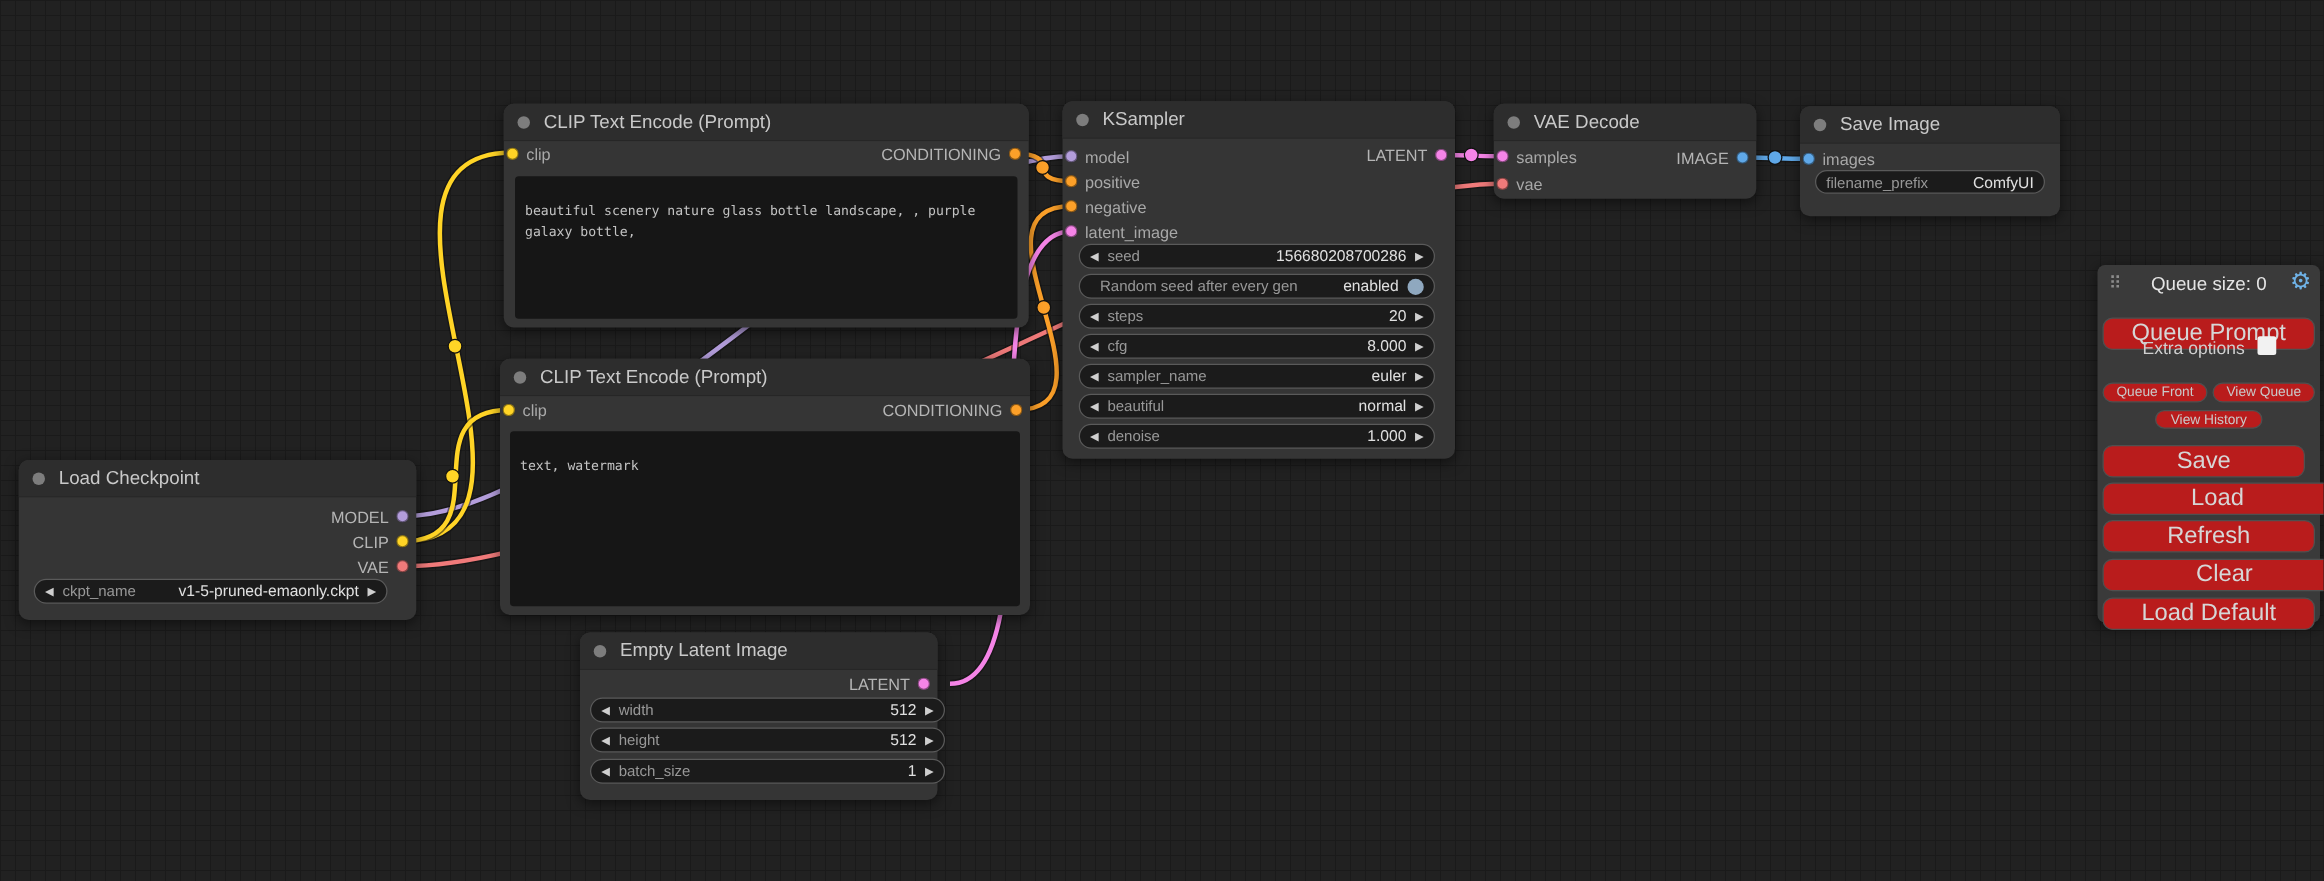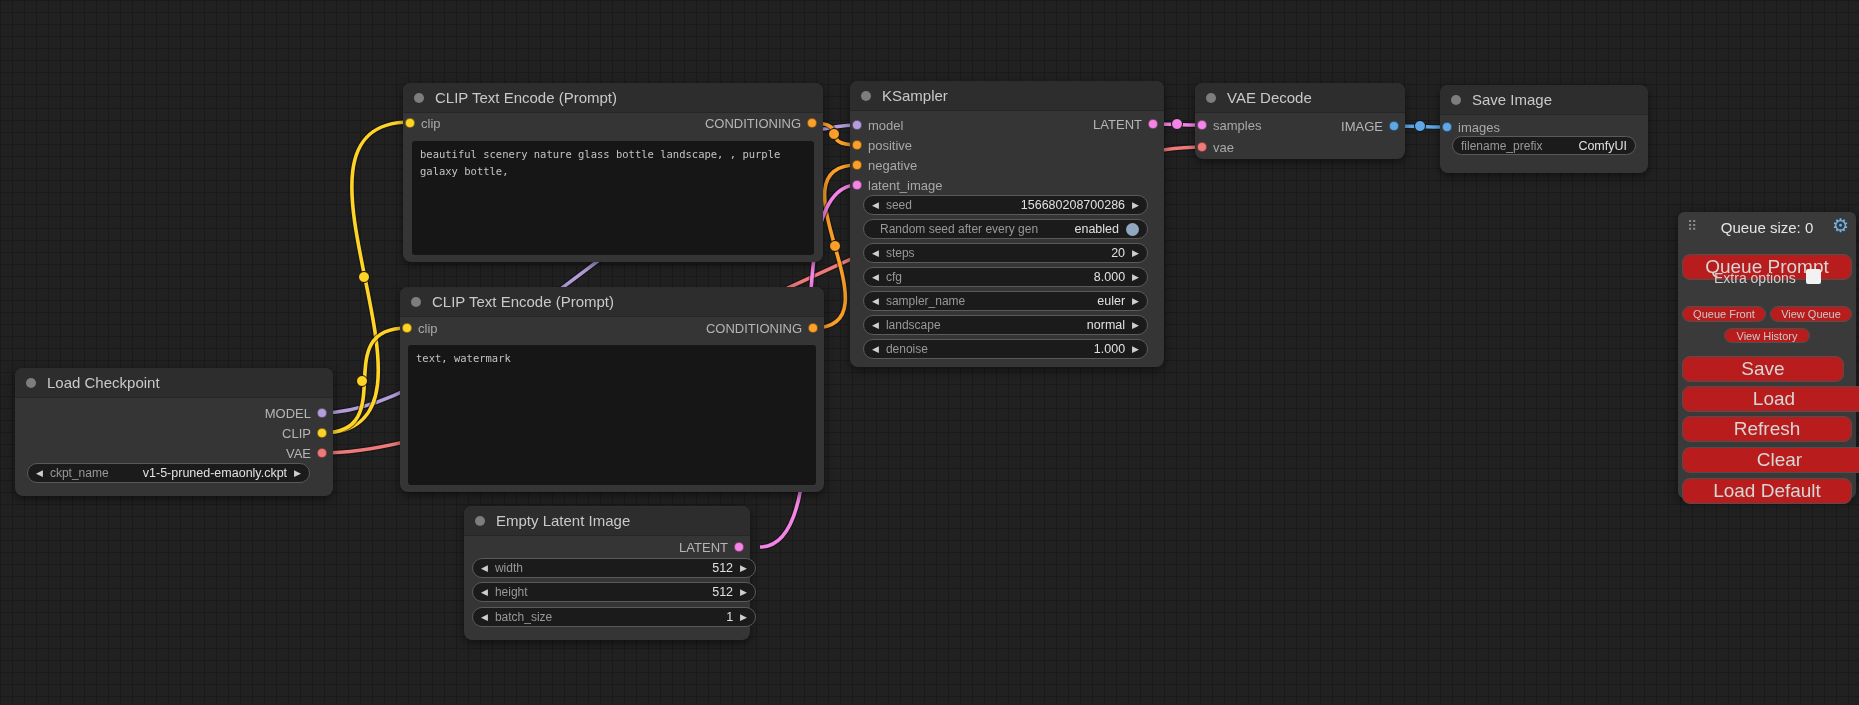--- a/index.html
+++ b/index.html
@@ -28,21 +28,21 @@
   .plabel.out{color:#b5b5b5;}
   .widget{position:absolute;height:20px;background:#1b1b1b;border:1px solid #5a5a5a;
         border-radius:10px;display:flex;align-items:center;box-sizing:border-box;
         padding:0 8px;gap:7px;font-size:12px;}
   .warr{color:#cfcfcf;font-size:9px;line-height:1;flex:0 0 auto;}
   .wname{color:#989898;margin-right:auto;white-space:nowrap;}
   .wval{color:#e0e0e0;font-size:12.5px;white-space:nowrap;}
   .wtoggle{width:13px;height:13px;border-radius:50%;flex:0 0 auto;}
   .tbox{position:absolute;background:#161616;border-radius:3px;color:#c3c3c3;
         font-family:"DejaVu Sans Mono", monospace;font-size:10.5px;line-height:1.6;
-        padding:5px 8px;box-sizing:border-box;white-space:pre-wrap;overflow:hidden;}
+        padding:20px 8px;box-sizing:border-box;white-space:pre-wrap;overflow:hidden;}
   
   #qpanel{position:absolute;z-index:5;background:#3a3a3a;border-radius:6px;
         box-shadow:0 3px 12px rgba(0,0,0,.55);}
   .qbtn{position:absolute;background:#b91c1c;border:1.5px solid #4f4f4f;border-radius:8px;
         color:#d6d6d6;display:flex;align-items:center;justify-content:center;
         font-size:19px;box-sizing:border-box;cursor:pointer;margin-top:16px;}
   .qsmall{font-size:11px;border-radius:9px;border:1px solid #4f4f4f;color:#c9c9c9;}
   .qhandle{position:absolute;color:#8c8c8c;font-size:14px;line-height:1;}
   .qsize{position:absolute;left:0;right:0;text-align:center;color:#e5e5e5;font-size:15px;}
   .qgear{position:absolute;font-size:19px;line-height:1;cursor:pointer;}
@@ -182,21 +182,21 @@
       <span class="warr">▶</span>
     </div>
     <div class="widget" style="left:13px;top:210px;width:285px">
       <span class="warr">◀</span>
       <span class="wname">sampler_name</span>
       <span class="wval">euler</span>
       <span class="warr">▶</span>
     </div>
     <div class="widget" style="left:13px;top:234px;width:285px">
       <span class="warr">◀</span>
-      <span class="wname">landscape</span>
+      <span class="wname">beautiful</span>
       <span class="wval">normal</span>
       <span class="warr">▶</span>
     </div>
     <div class="widget" style="left:13px;top:258px;width:285px">
       <span class="warr">◀</span>
       <span class="wname">denoise</span>
       <span class="wval">1.000</span>
       <span class="warr">▶</span>
     </div>
   </div>

